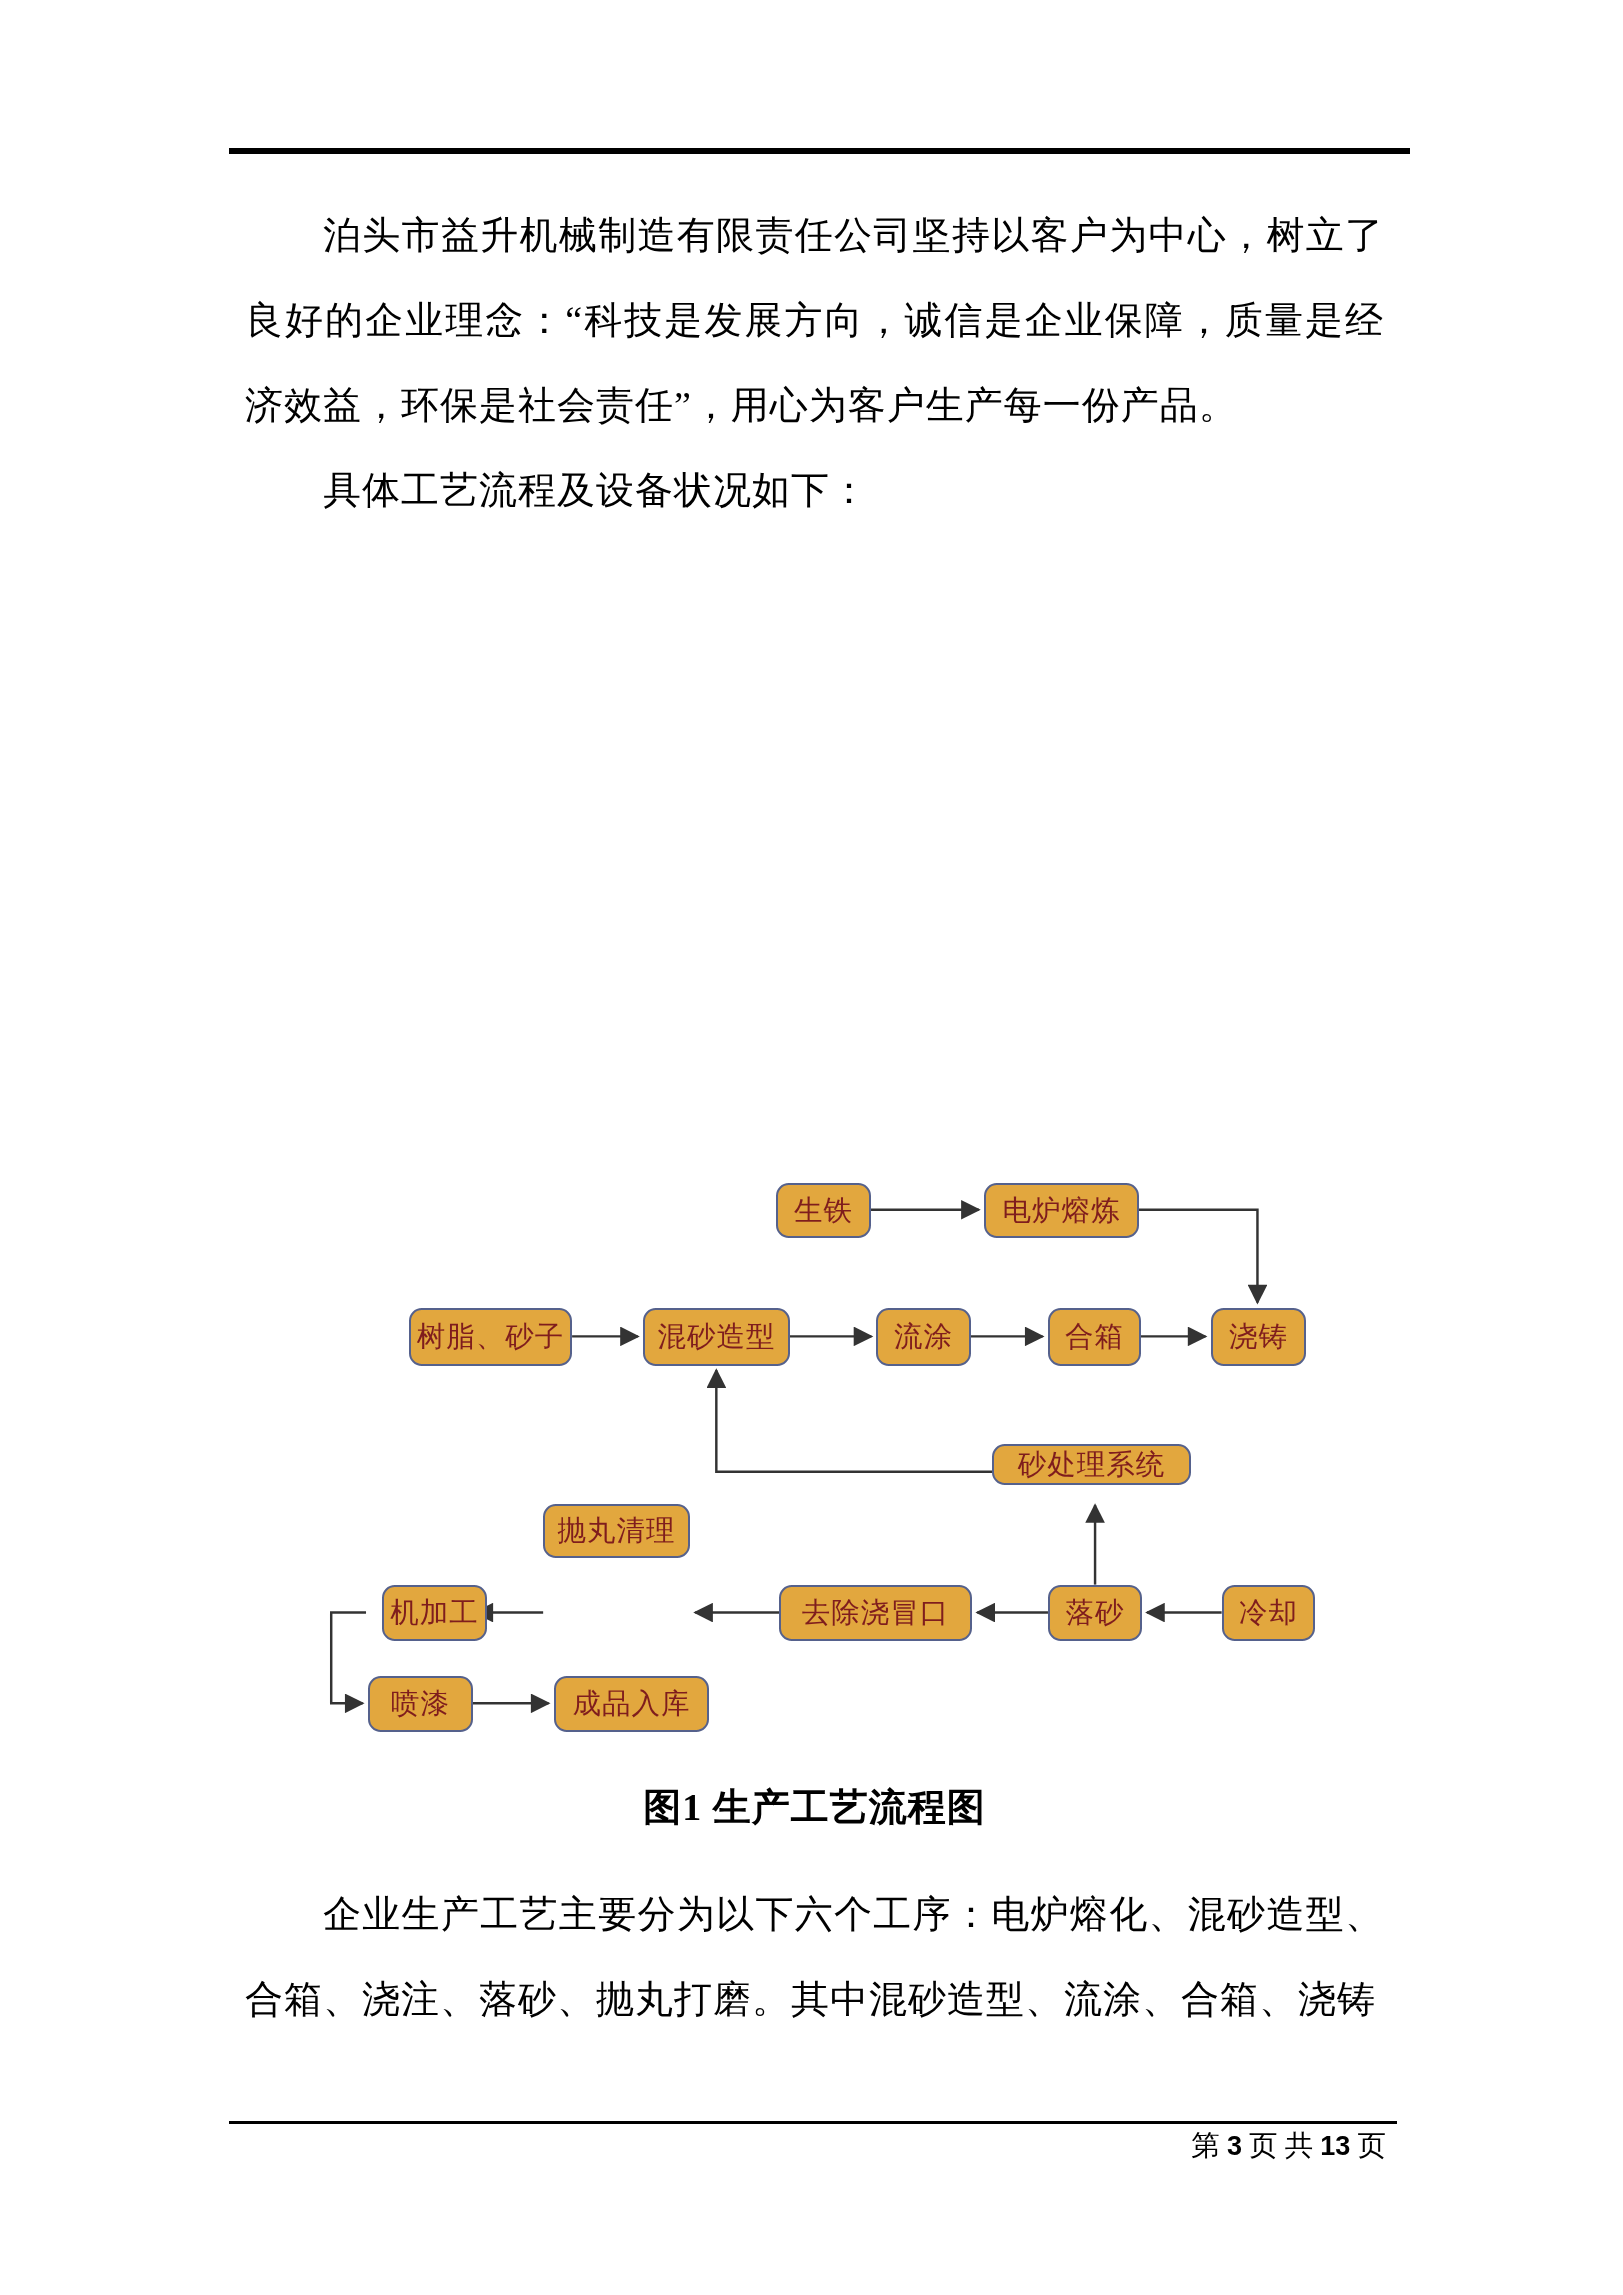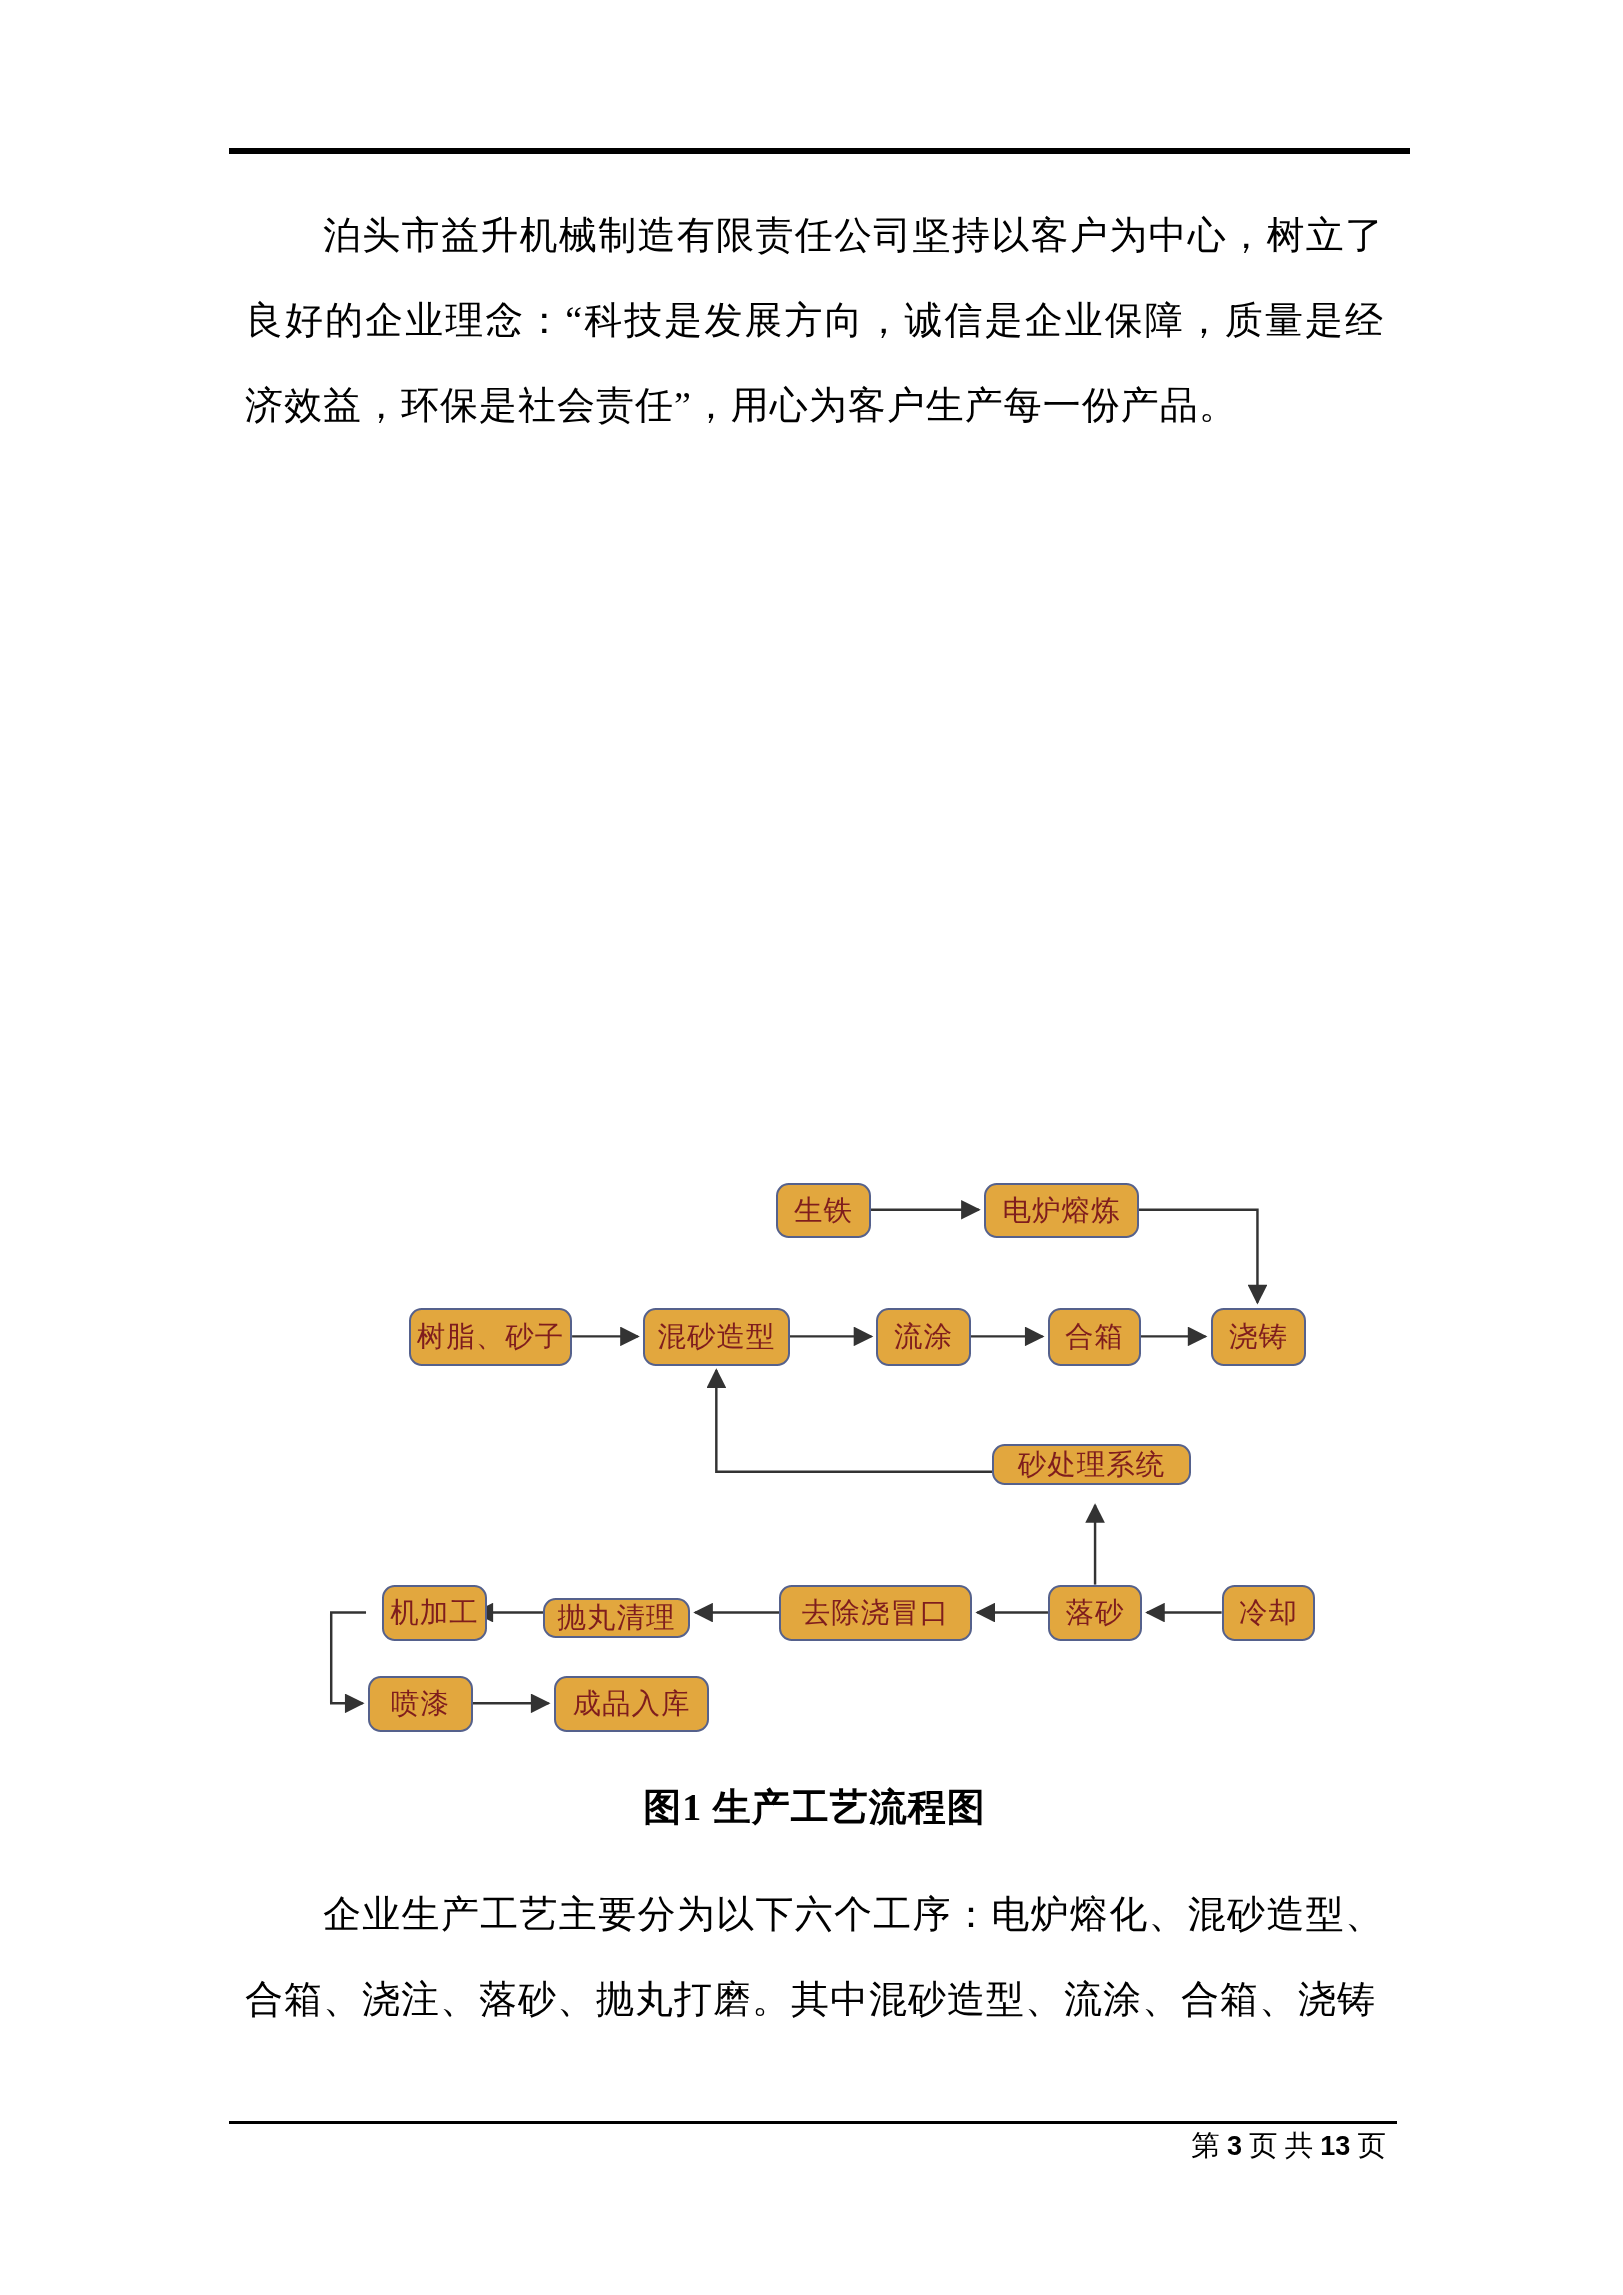--- a/index.html
+++ b/index.html
@@ -45,20 +45,21 @@
     font-weight:bold;font-size:27px;
   }
 </style>
 </head>
 <body>
 
 <div class="rule" id="header-rule"></div>
 
 <div id="content">
   <p class="para">泊头市益升机械制造有限责任公司坚持以客户为中心，树立了良好的企业理念：“科技是发展方向，诚信是企业保障，质量是经济效益，环保是社会责任”，用心为客户生产每一份产品。</p>
+  <p class="para">具体工艺流程及设备状况如下：</p>
 </div>
 
 <div id="flowchart">
   <svg id="flow-connectors" width="1623" height="2295" viewBox="0 0 3308 4678">
     <defs>
       <marker id="arrowhead" viewBox="0 0 10 10" refX="9" refY="5" markerWidth="9" markerHeight="8" orient="auto">
         <path d="M0,0 L10,5 L0,10 z" fill="#333333"></path>
       </marker>
     </defs>
     <g fill="none" stroke="#333333" stroke-width="5">
@@ -81,21 +82,21 @@
 
   <div class="node" style="left:776px;top:1183px;width:95px;height:55px">生铁</div>
   <div class="node" style="left:984px;top:1183px;width:155px;height:55px">电炉熔炼</div>
   <div class="node" style="left:409px;top:1308px;width:163px;height:58px">树脂、砂子</div>
   <div class="node" style="left:643px;top:1308px;width:147px;height:58px">混砂造型</div>
   <div class="node" style="left:876px;top:1308px;width:95px;height:58px">流涂</div>
   <div class="node" style="left:1048px;top:1308px;width:93px;height:58px">合箱</div>
   <div class="node" style="left:1211px;top:1308px;width:95px;height:58px">浇铸</div>
   <div class="node" style="left:992px;top:1444px;width:199px;height:41px">砂处理系统</div>
   <div class="node" style="left:382px;top:1585px;width:105px;height:56px">机加工</div>
-  <div class="node" style="left:543px;top:1598px;width:147px;height:40px">抛丸清理</div>
+  <div class="node" style="left:543px;top:1504px;width:147px;height:54px">抛丸清理</div>
   <div class="node" style="left:779px;top:1585px;width:193px;height:56px">去除浇冒口</div>
   <div class="node" style="left:1048px;top:1585px;width:94px;height:56px">落砂</div>
   <div class="node" style="left:1222px;top:1585px;width:93px;height:56px">冷却</div>
   <div class="node" style="left:368px;top:1676px;width:105px;height:56px">喷漆</div>
   <div class="node" style="left:554px;top:1676px;width:155px;height:56px">成品入库</div>
 </div>
 
 <div id="figure-caption">图1 生产工艺流程图</div>
 
 <p class="para" id="paragraph-4">企业生产工艺主要分为以下六个工序：电炉熔化、混砂造型、合箱、浇注、落砂、抛丸打磨。其中混砂造型、流涂、合箱、浇铸</p>

